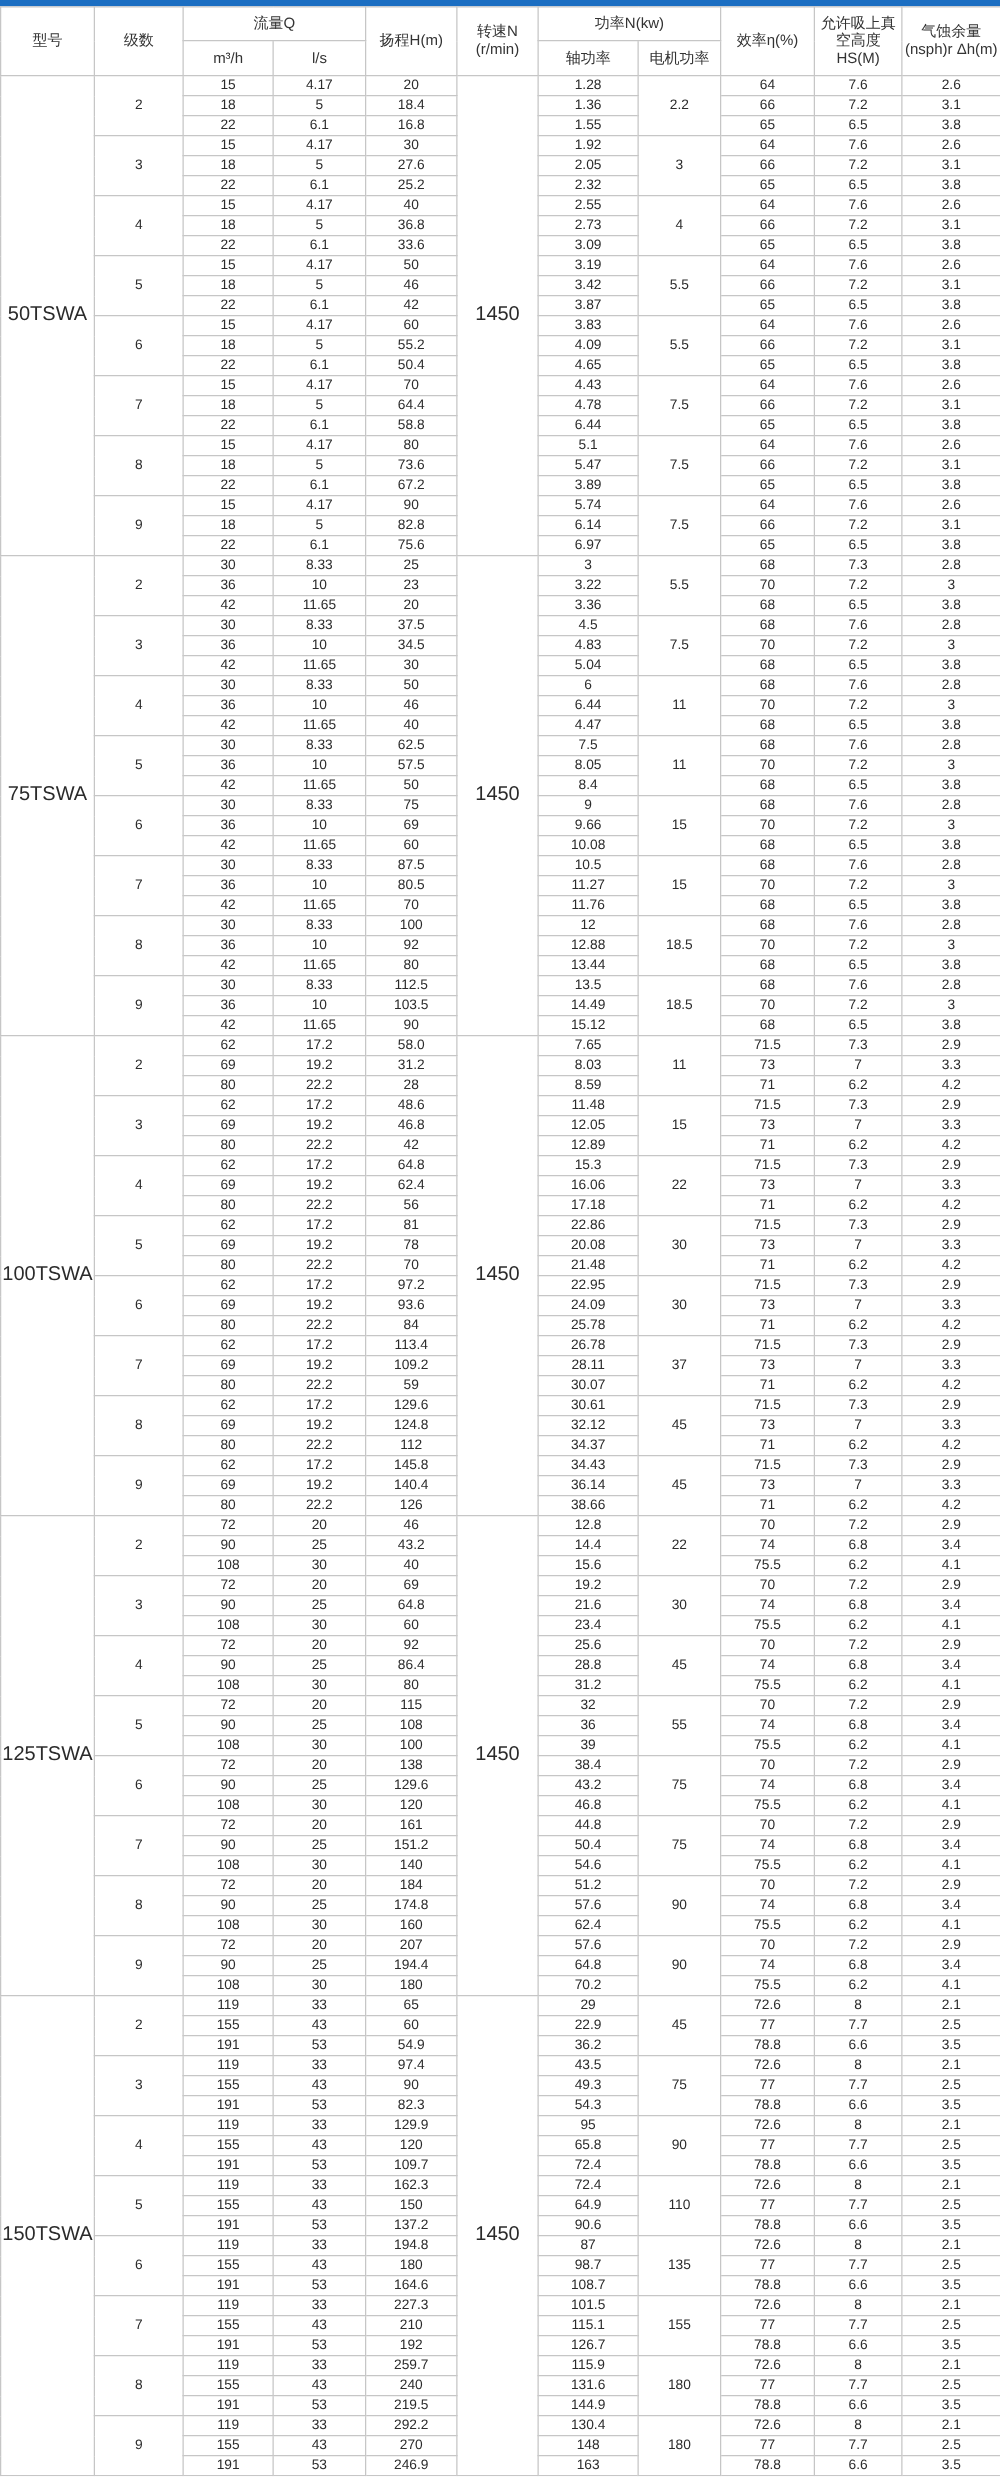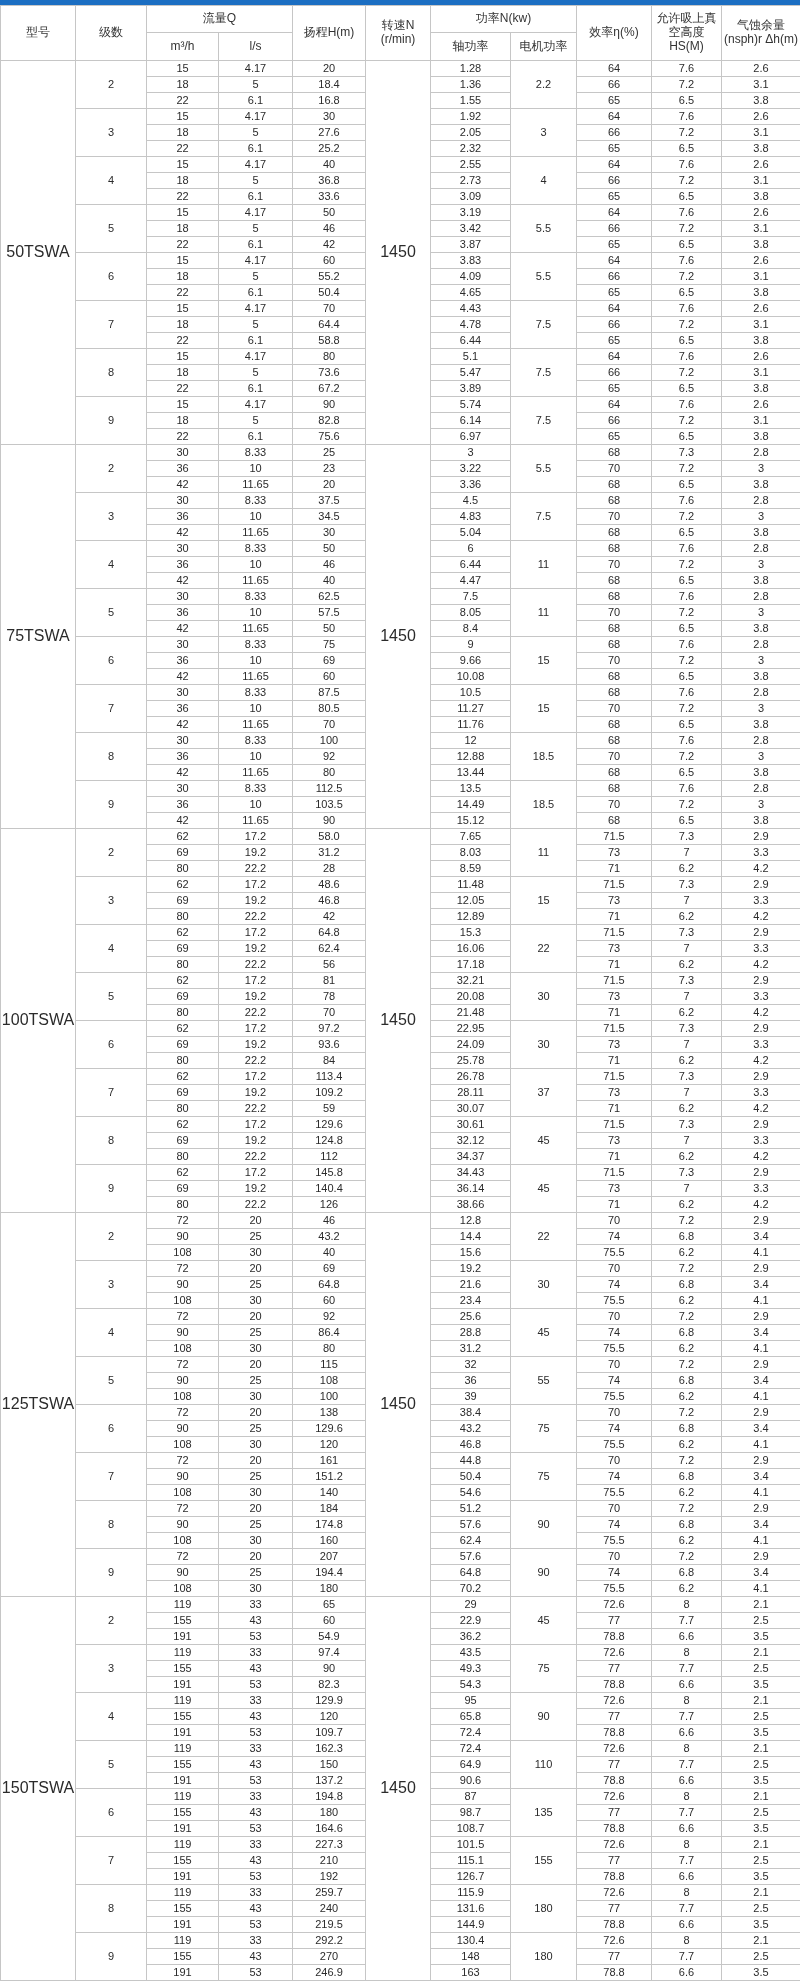--- a/index.html
+++ b/index.html
@@ -610,21 +610,21 @@
         <td>17.18</td>
         <td>71</td>
         <td>6.2</td>
         <td>4.2</td>
       </tr>
       <tr class="stage-start">
         <td rowspan="3">5</td>
         <td>62</td>
         <td>17.2</td>
         <td>81</td>
-        <td>32.21</td>
+        <td>22.86</td>
         <td rowspan="3">30</td>
         <td>71.5</td>
         <td>7.3</td>
         <td>2.9</td>
       </tr>
       <tr>
         <td>69</td>
         <td>19.2</td>
         <td>78</td>
         <td>20.08</td>

